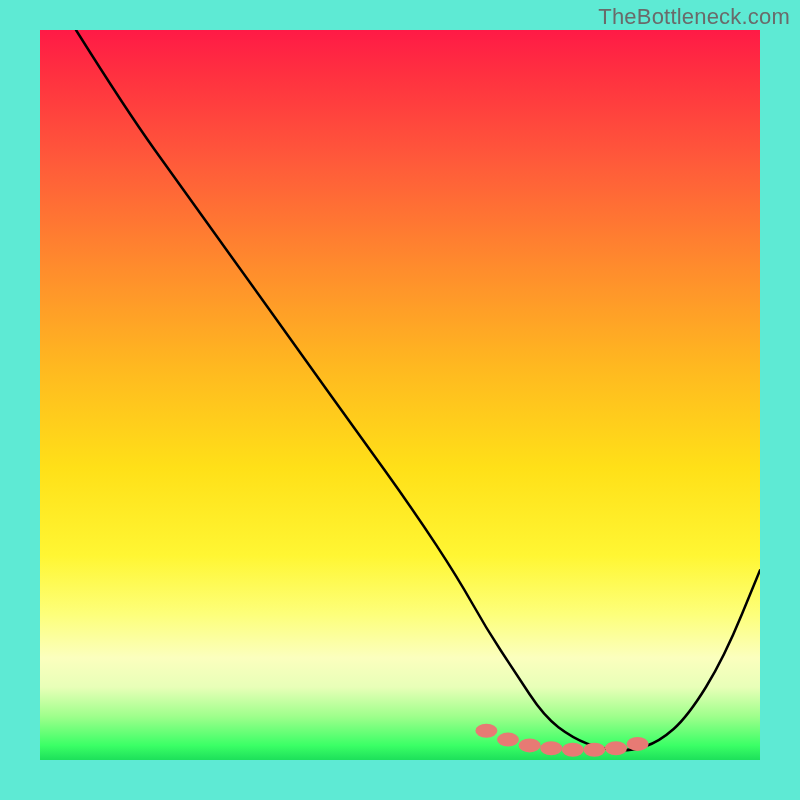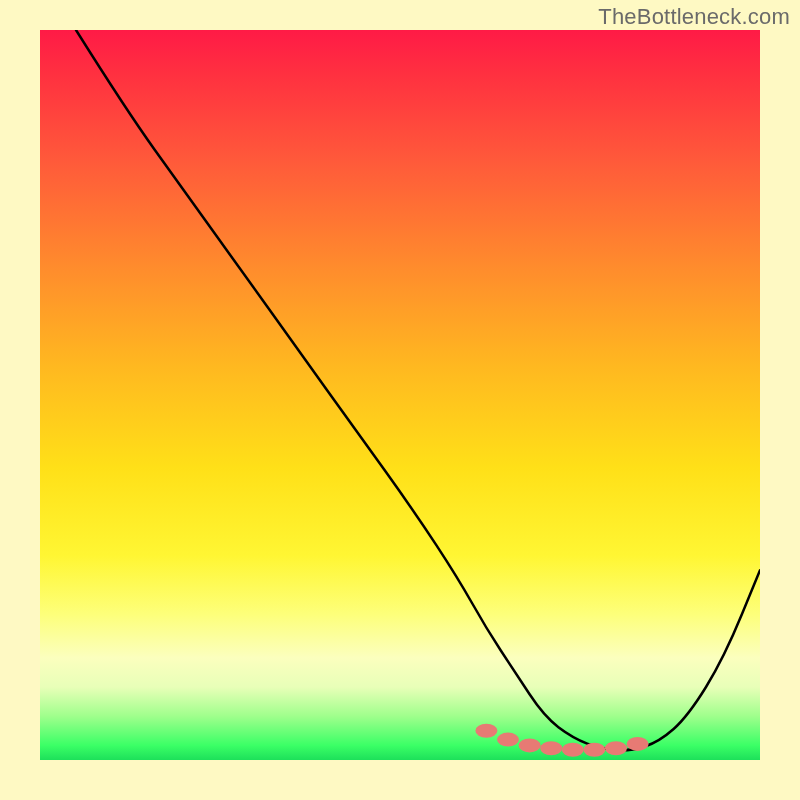--- a/index.html
+++ b/index.html
@@ -10,21 +10,21 @@
     background: #000;
     overflow: hidden;
     font-family: Arial, Helvetica, sans-serif;
   }
   .frame {
     position: absolute;
     left: 0;
     top: 0;
     width: 800px;
     height: 800px;
-    background: #fef9c3;
+    background: #5eead4;
   }
   .watermark {
     position: absolute;
     top: 4px;
     right: 10px;
     color: #6a6a6a;
     font-size: 22px;
     font-weight: 400;
     letter-spacing: 0.2px;
   }

